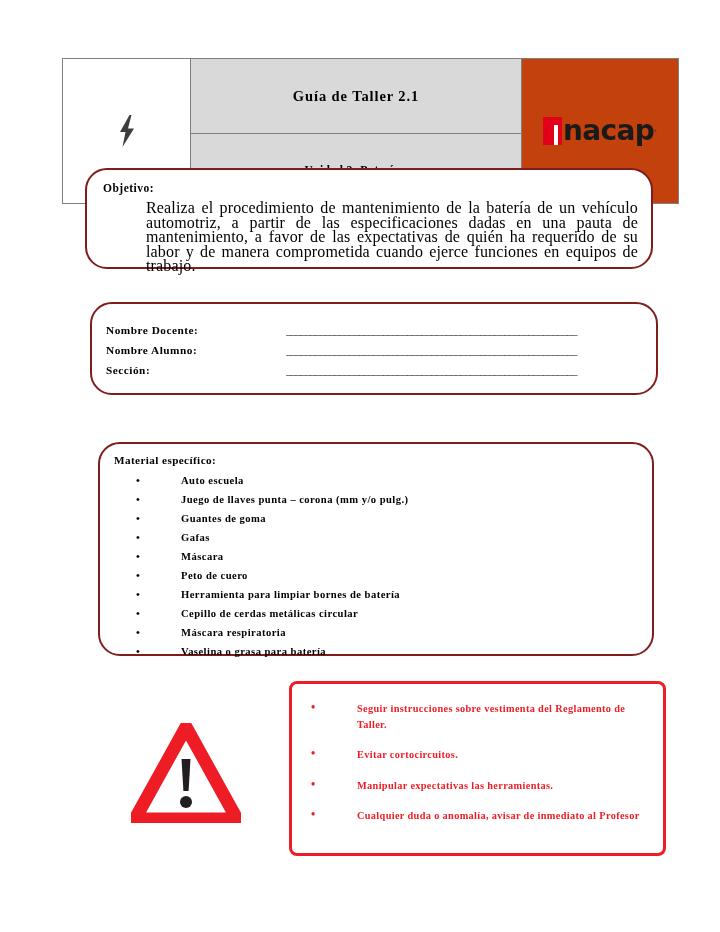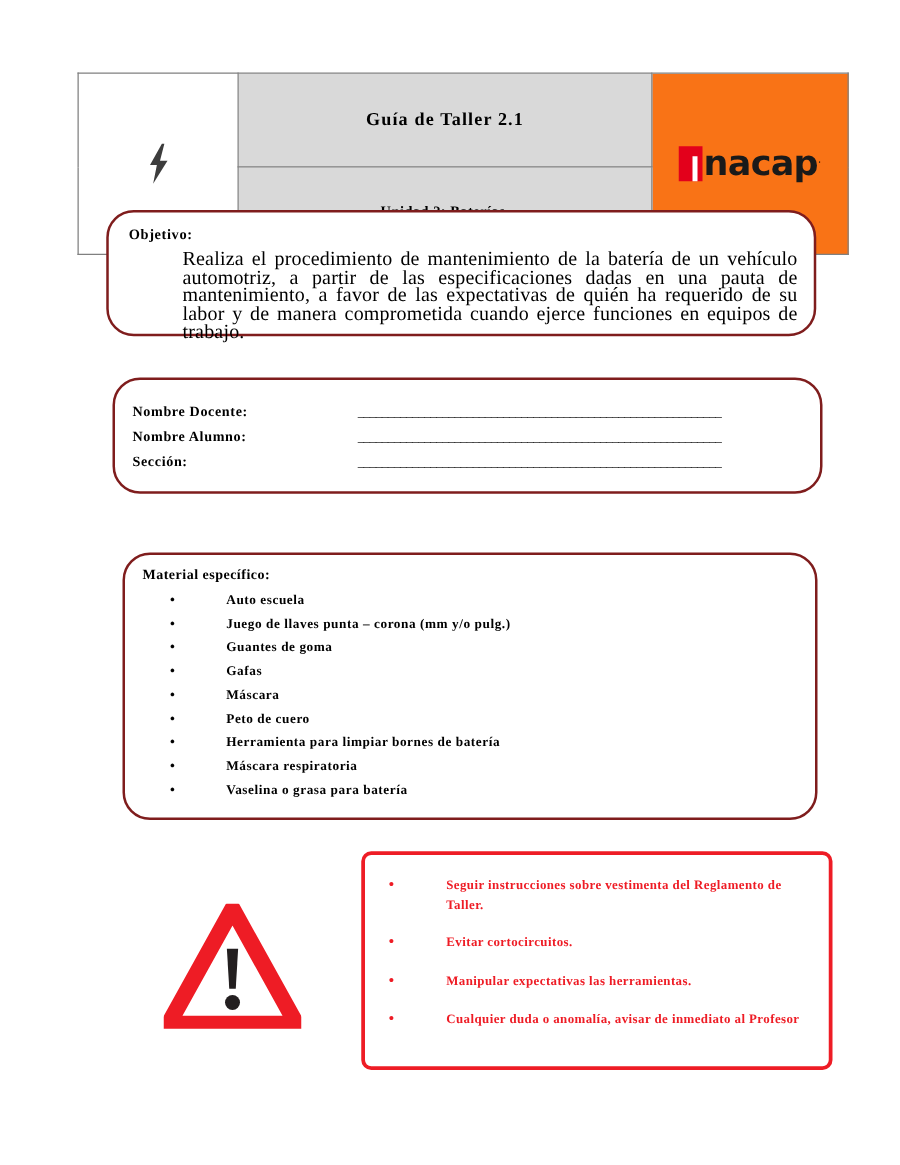--- a/index.html
+++ b/index.html
@@ -48,21 +48,21 @@
     text-align: center;
     height: 50px;
   }
   .cell-subtitle {
     background: #d9d9d9;
     text-align: center;
     height: 45px;
   }
   .cell-logo {
     width: 132px;
-    background: #f97316;
+    background: #c2410c;
     text-align: center;
   }
   .title-text {
     font-size: 14.5px;
     font-weight: bold;
     letter-spacing: 0.9px;
   }
   .subtitle-text {
     font-size: 11.5px;
     font-weight: bold;
@@ -330,20 +330,21 @@
   <div class="panel panel-materials">
     <div class="mat-heading">Material específico:</div>
     <ul class="mat-list">
       <li>Auto escuela</li>
       <li>Juego de llaves punta – corona (mm y/o pulg.)</li>
       <li>Guantes de goma</li>
       <li>Gafas</li>
       <li>Máscara</li>
       <li>Peto de cuero</li>
       <li>Herramienta para limpiar bornes de batería</li>
+      <li>Cepillo de cerdas metálicas circular</li>
       <li>Máscara respiratoria</li>
       <li>Vaselina o grasa para batería</li>
     </ul>
   </div>
 
   <span class="warn-triangle">
     <svg width="110" height="100" viewBox="0 0 110 100" aria-hidden="true">
       <path d="M55 4 L106 96 L4 96 Z" fill="none" stroke="#ee1c25" stroke-width="13" stroke-linejoin="round"></path>
       <path d="M50.5 36 L59.5 36 L57.6 68 L52.4 68 Z" fill="#231f20"></path>
       <circle cx="55" cy="79" r="6" fill="#231f20"></circle>

